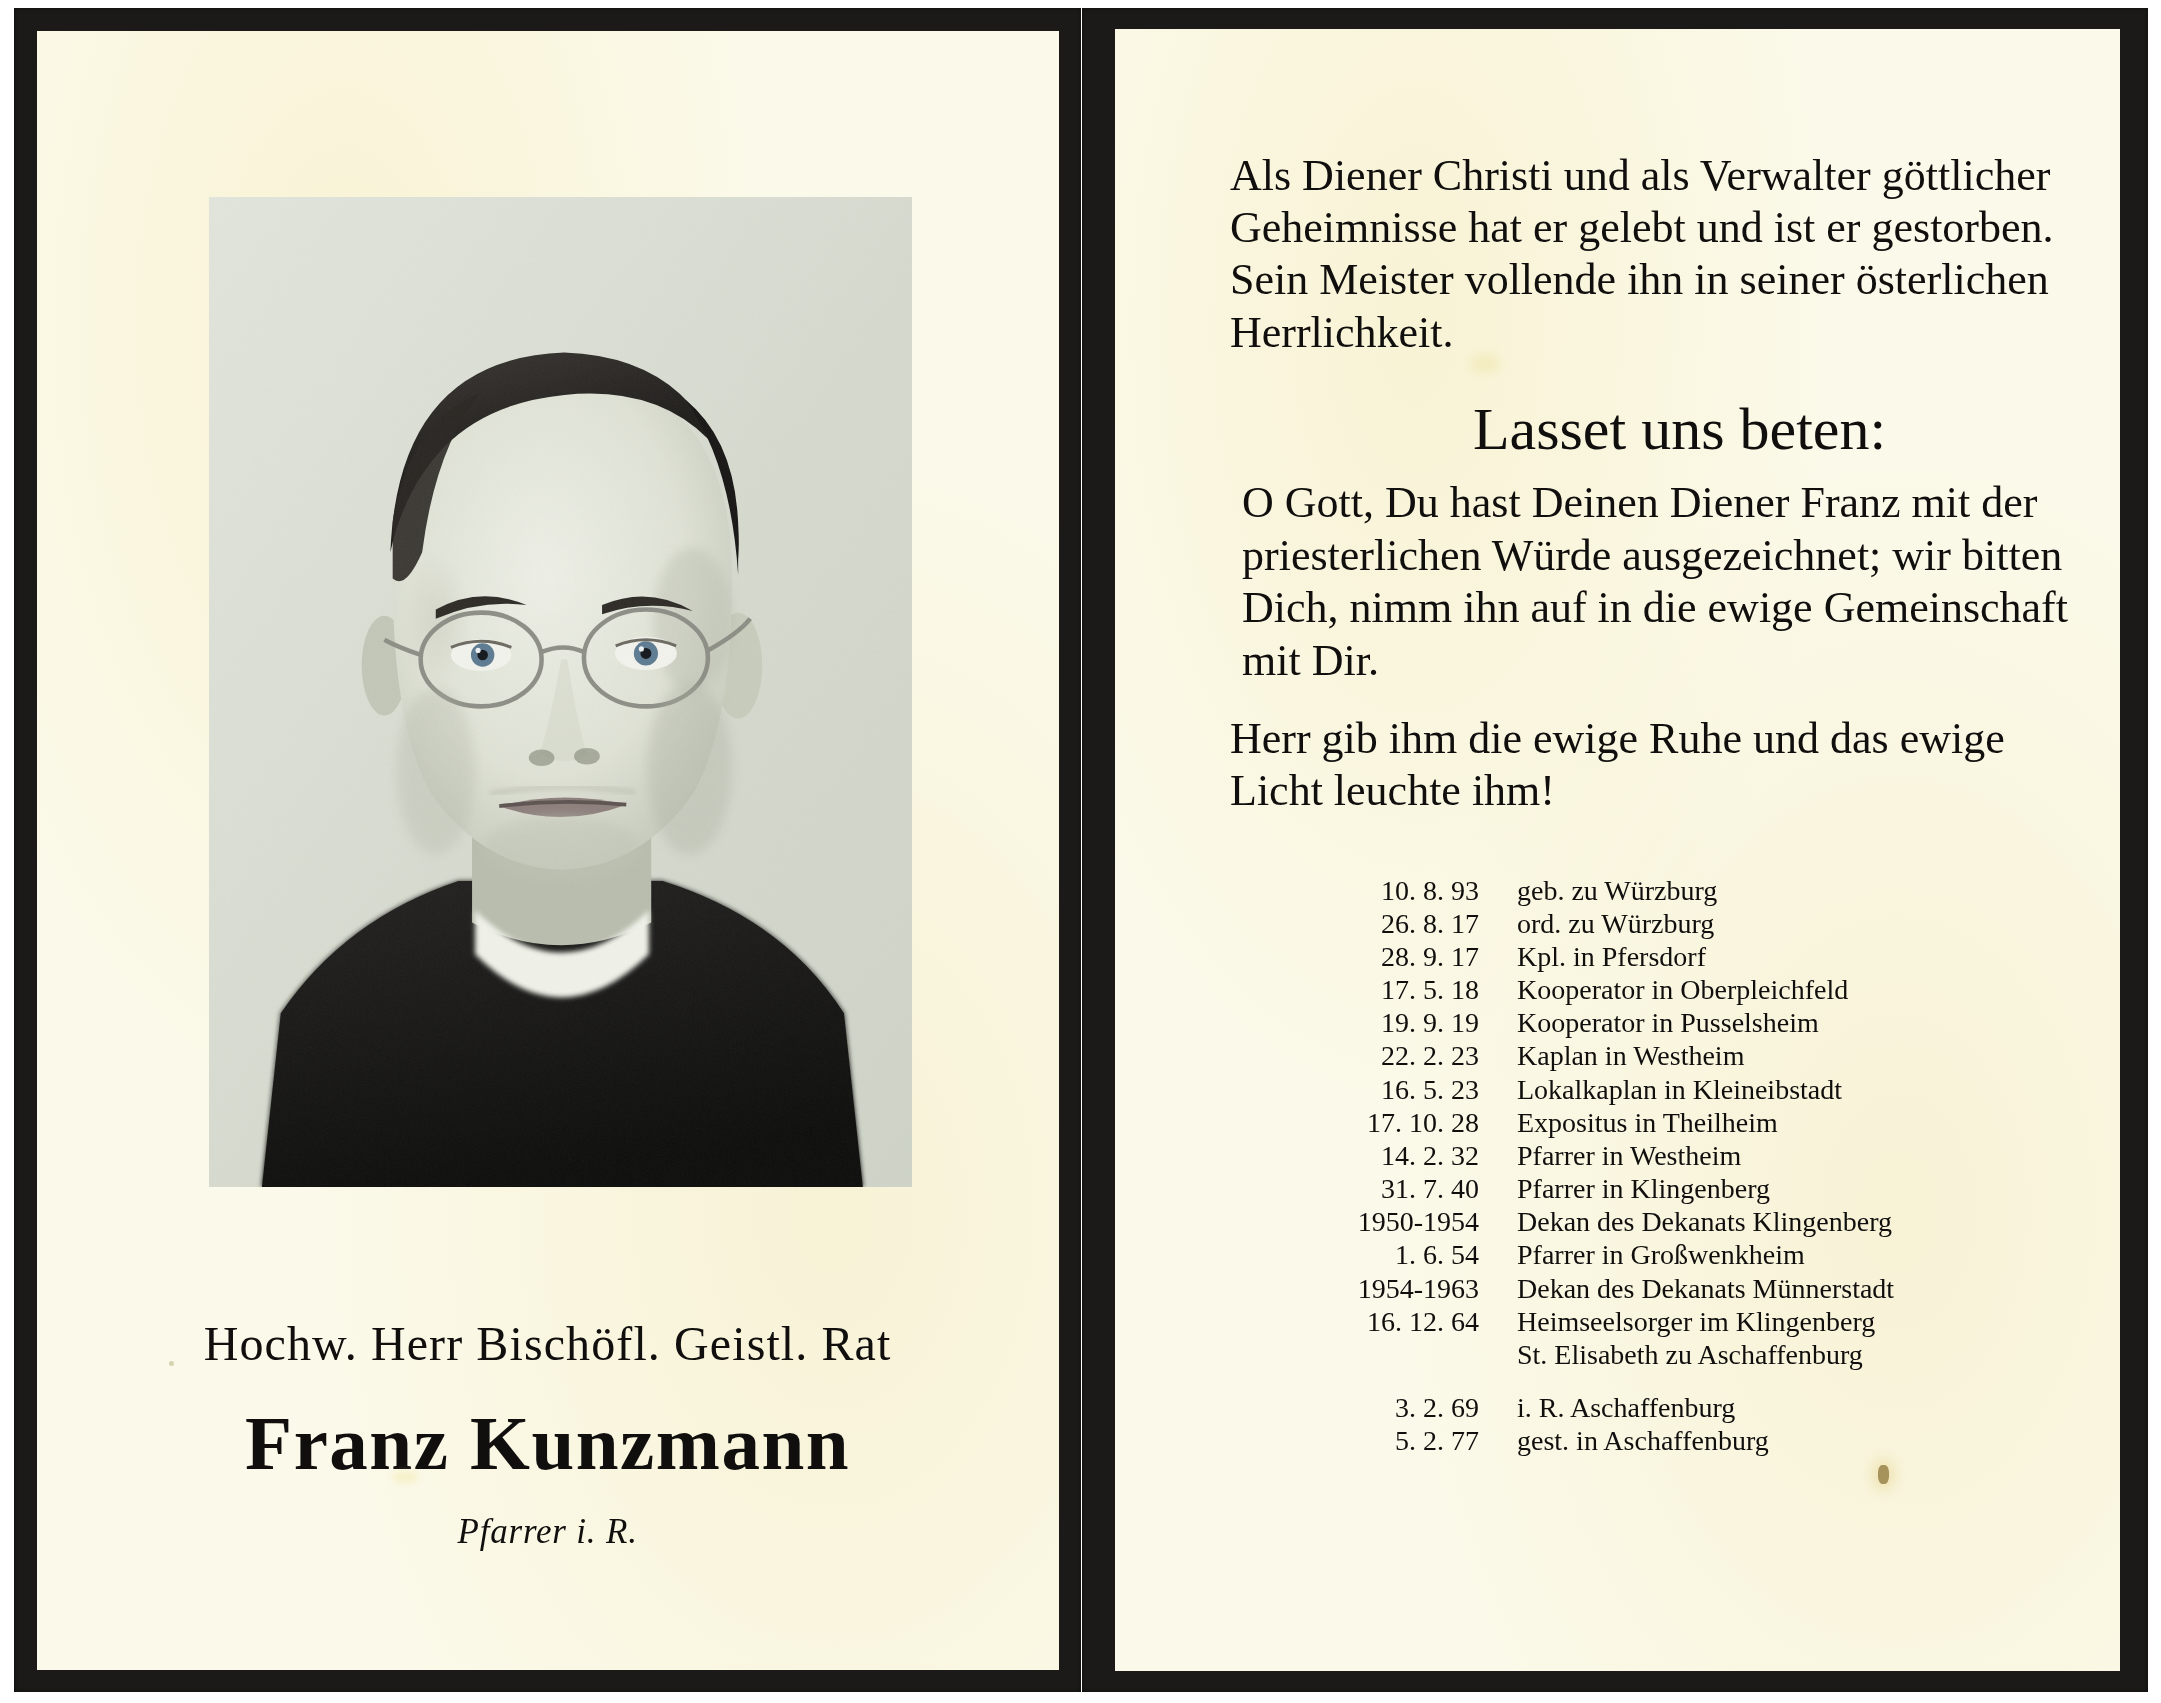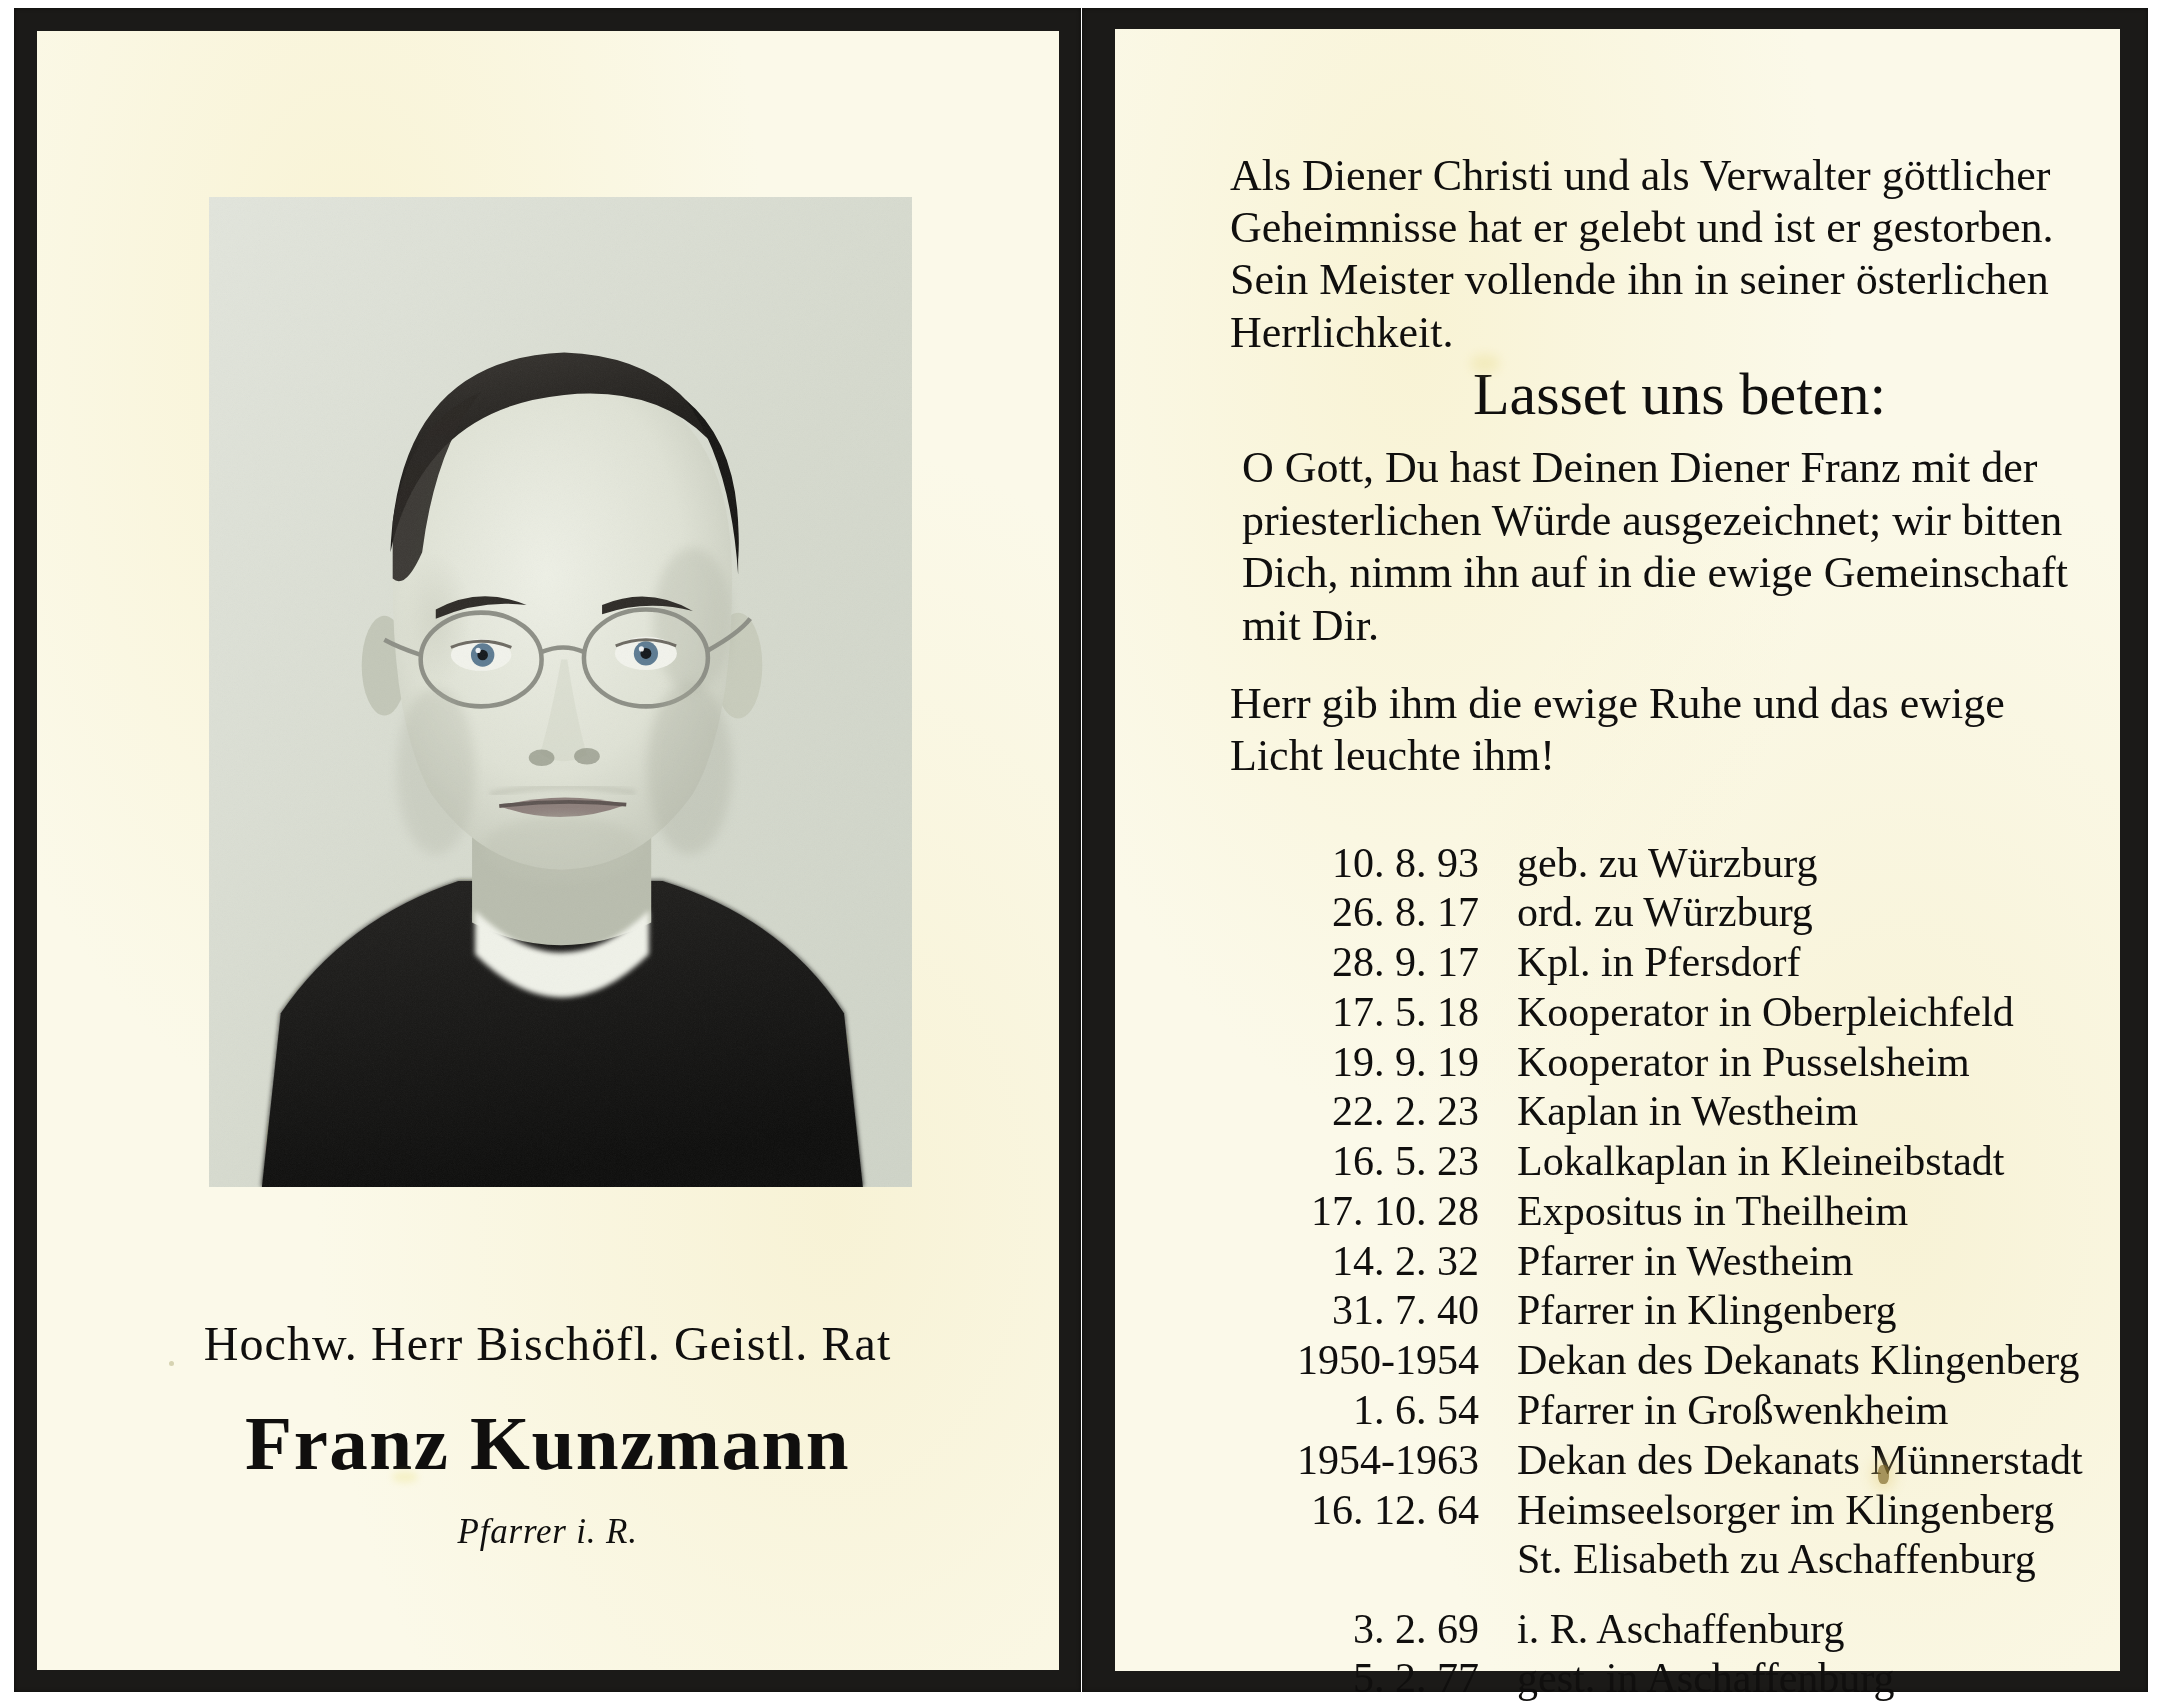--- a/index.html
+++ b/index.html
@@ -91,40 +91,40 @@
     top: 121px;
     width: 860px;
     color: #100f0e;
   }
 
   .para {
     font-size: 44px;
     line-height: 1.19;
     margin: 0;
   }
-  #intro-paragraph { }
+  #intro-paragraph { margin-bottom: 35px; }
 
   #pray-heading {
     font-size: 60px;
     line-height: 1.19;
     margin: 0;
     text-align: center;
     padding-left: 39px;
   }
   #pray-body   { margin: 12px; }
   #light-prayer{ margin-top: 26px; }
 
   
   #life-events {
     margin-top: 56px;
     border-collapse: collapse;
     width: 100%;
   }
   #life-events td {
-    font-size: 42px;
+    font-size: 28px;
     line-height: 1.185;
     padding: 0;
     color: #100f0e;
     vertical-align: baseline;
     white-space: nowrap;
     margin-top: 42px;
   }
   #life-events td.date {
     text-align: right;
     padding-right: 38px;

